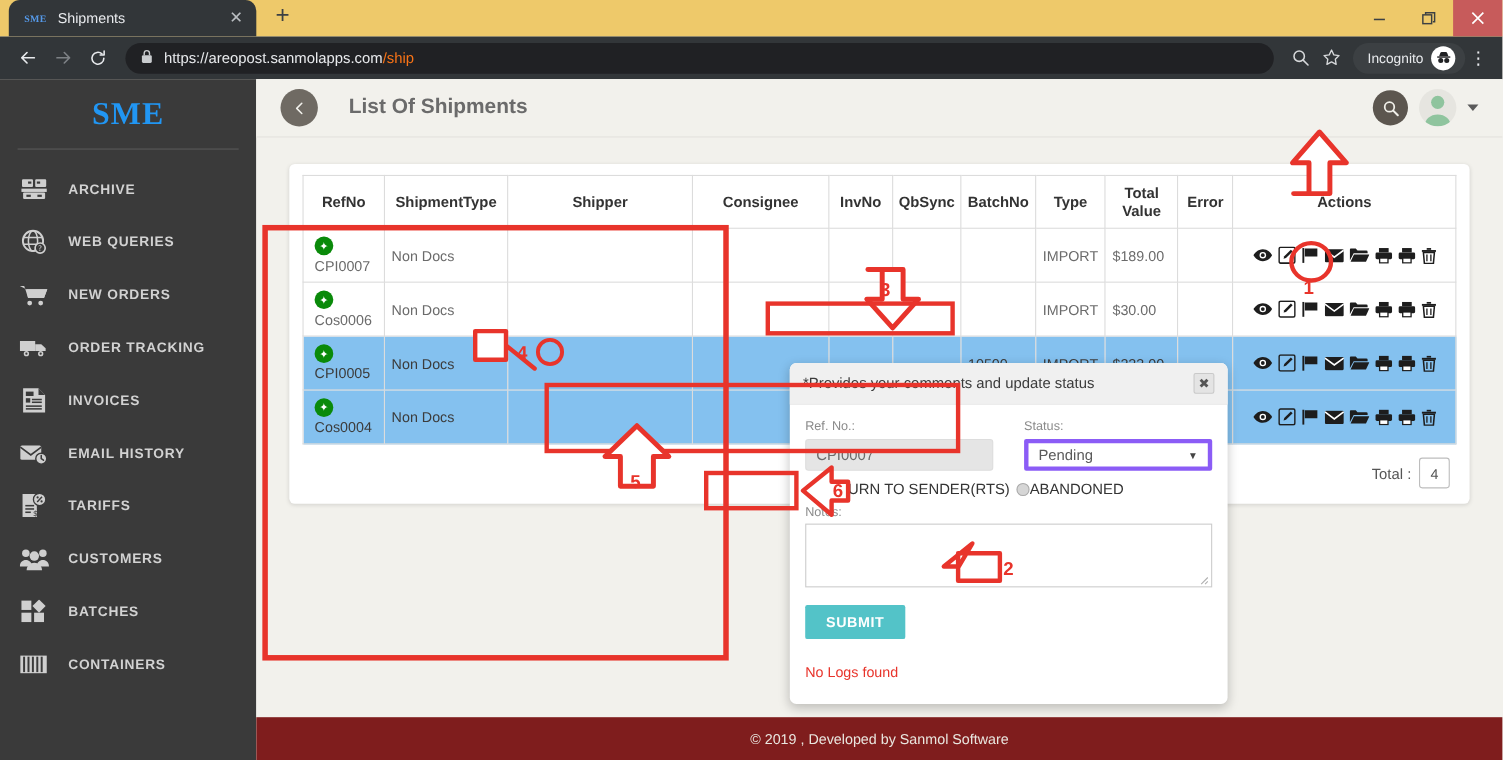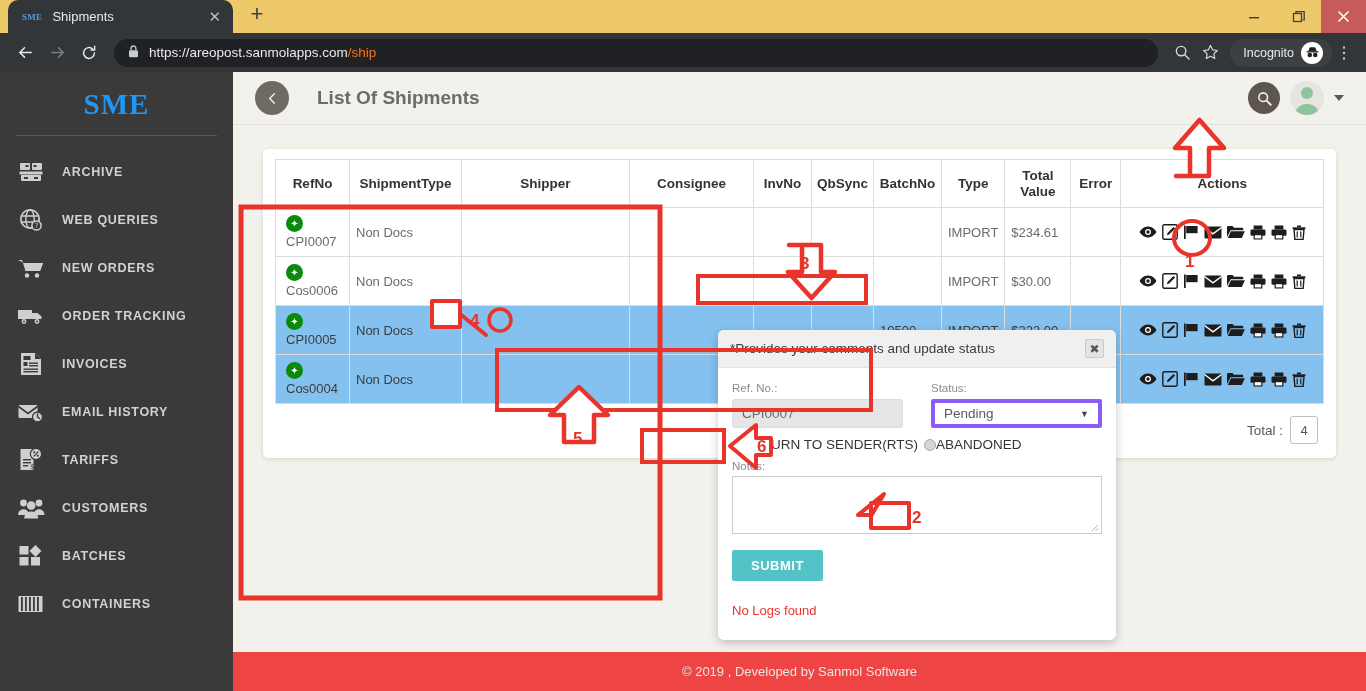--- a/index.html
+++ b/index.html
@@ -133,21 +133,21 @@
   .act { color: #1d1d1d; display: flex; align-items: center; }
   .act svg { display: block; }
   .totalbar { display: flex; justify-content: flex-end; align-items: center; gap: 7px; padding: 12px 6px 2px 0; }
   .total-label { font-size: 13.5px; color: #555; }
   .total-box {
     min-width: 28px; height: 28px; border: 1px solid #bdbdbd; border-radius: 3px;
     display: flex; align-items: center; justify-content: center; font-size: 13px; color: #555; padding: 0 7px;
   }
 
   .footer {
-    height: 39px; background: #ef4444; display: flex; align-items: center; justify-content: center;
+    height: 39px; background: #7f1d1d; display: flex; align-items: center; justify-content: center;
     color: #e9e6df; font-size: 13px; flex-shrink: 0;
   }
 
   
   .modal {
     position: absolute; left: 485px; top: 205px; width: 398px;
     background: #fff; border-radius: 6px; box-shadow: 0 3px 10px rgba(0,0,0,.22);
     z-index: 30;
   }
   .modal-head {
@@ -483,21 +483,21 @@
                 <span class="ok-badge">✦</span>
                 <span class="refno">CPI0007</span>
               </td>
               <td>Non Docs</td>
               <td></td>
               <td></td>
               <td></td>
               <td></td>
               <td></td>
               <td>IMPORT</td>
-              <td>$234.61</td>
+              <td>$189.00</td>
               <td></td>
               <td>
                 <div class="actions">
                   <span class="act">
                       <svg width="18" height="14" viewBox="0 0 20 14">
                         <path d="M10 1C5 1 1.6 5 .6 7c1 2 4.4 6 9.4 6s8.4-4 9.4-6c-1-2-4.4-6-9.4-6z" fill="#1d1d1d"></path>
                         <circle cx="10" cy="7" r="3.3" fill="#fff"></circle>
                         <circle cx="10" cy="7" r="1.9" fill="#1d1d1d"></circle>
                       </svg>
                     </span>

